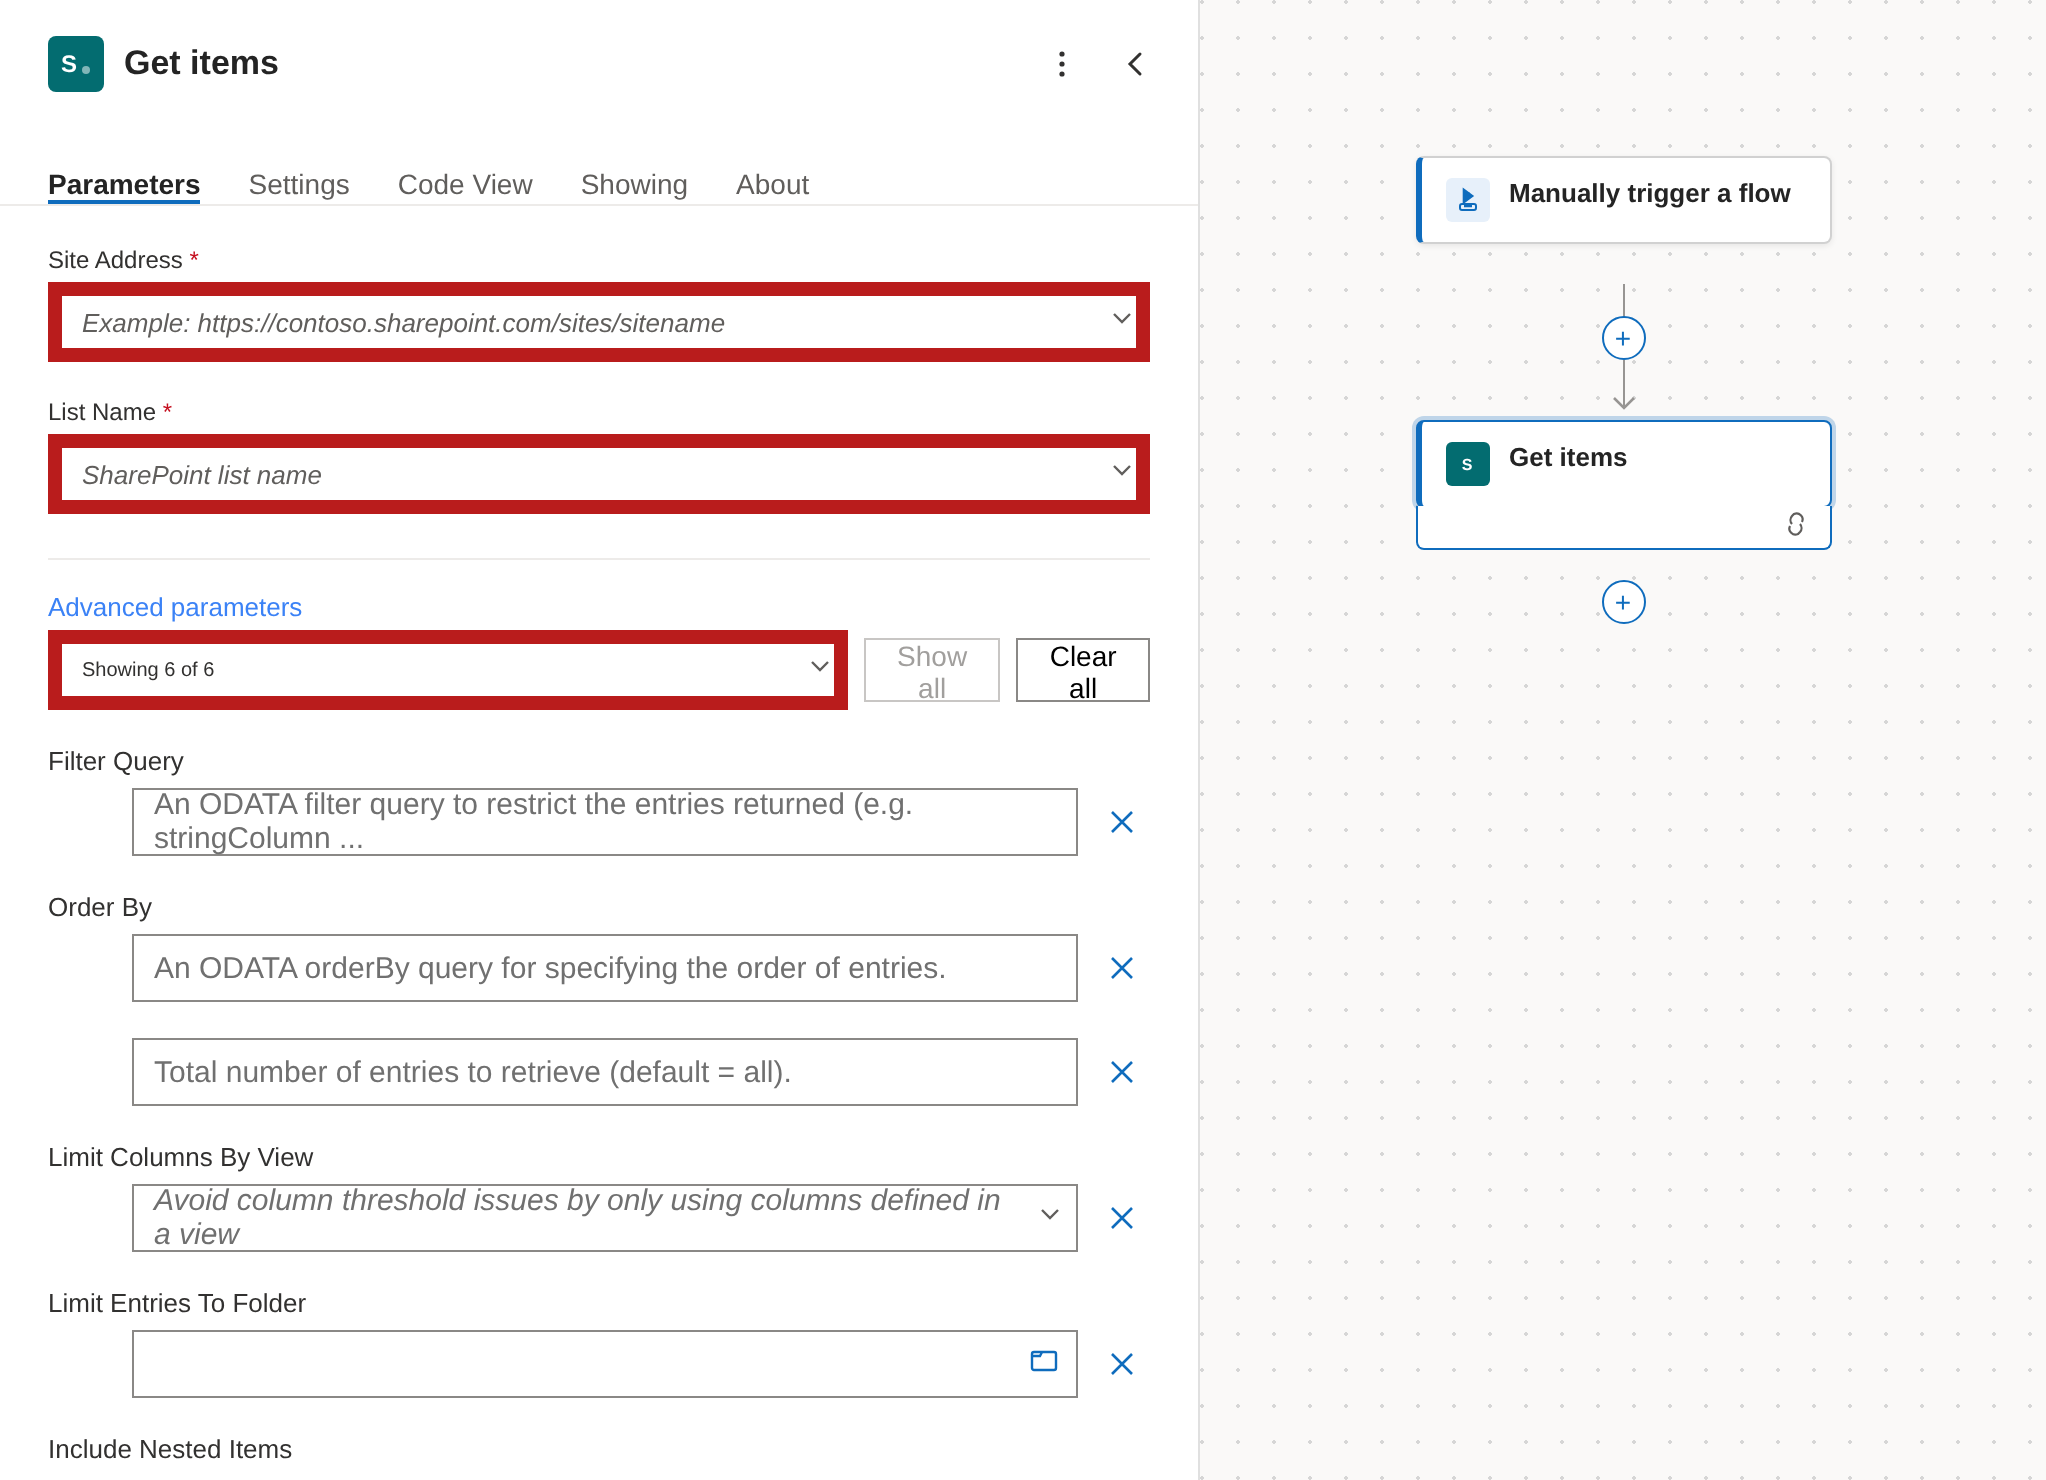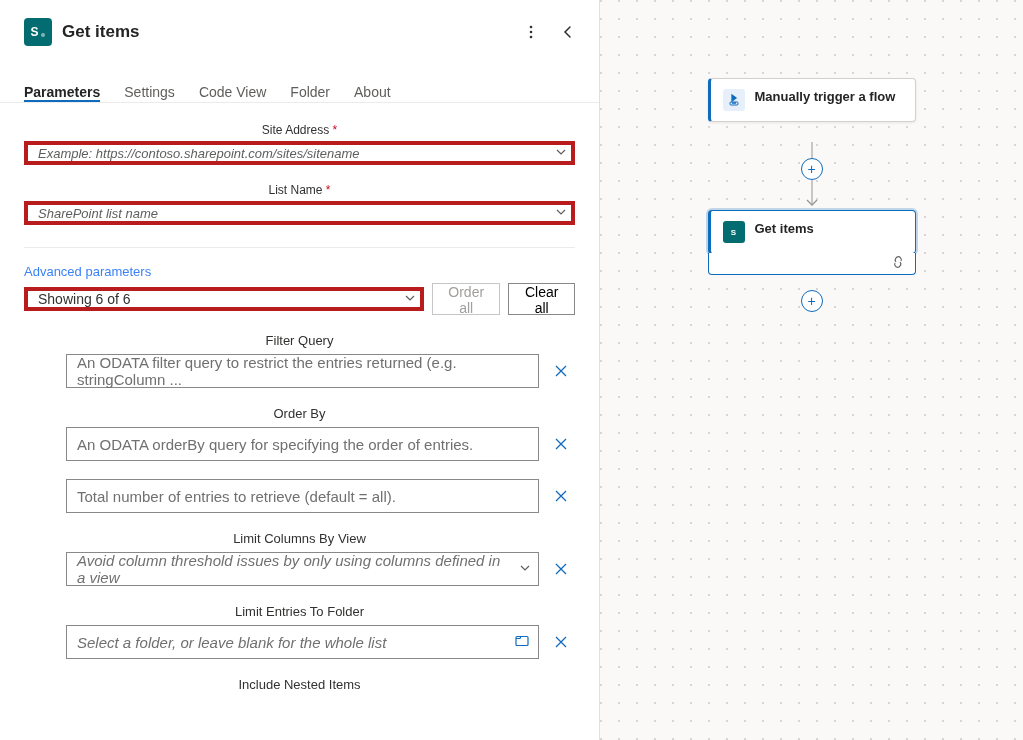--- a/index.html
+++ b/index.html
@@ -36,35 +36,35 @@
   .icon-btn { background:none; border:none; cursor:pointer; padding:4px; color:#323130; display:flex; align-items:center; justify-content:center; }
 
   
   .tabs { display:flex; gap:24px; padding: 36px 24px 0 24px; border-bottom:1px solid #edebe9; }
   .tab { padding-bottom:0; font-size:14px; color:#605e5c; cursor:pointer; border-bottom:2px solid transparent; }
   .tab.active { color:#242424; font-weight:600; border-bottom:2px solid #0f6cbd; }
 
   
   .form-body { padding: 20px 24px 30px 24px; }
   .field { margin-bottom: 18px; }
-  .field-label { font-size:12px; color:#323130; margin-bottom:4px; display:block;text-align:center; }
+  .field-label { font-size:12px; color:#323130; margin-bottom:4px; display:block; }
   .req::after { content:" *"; color:#c50f1f; }
   .select-box {
-    width:100%; height:24px; border:4px solid #b91c1c; padding:0 28px 0 10px;
+    width:100%; height:40px; border:7px solid #b91c1c; padding:0 28px 0 10px;
     font-size:13px; background:#fff; position:relative; display:flex; align-items:center;
     color:#605e5c; font-style:italic;
   }
   .select-box.not-italic { font-style:normal; color:#323130; }
   .select-wrap { position:relative; }
   .chev { position:absolute; right:8px; top:50%; transform:translateY(-50%); pointer-events:none; color:#605e5c; }
 
   .adv-label { font-size:13px; color:#3b82f6; margin: 16px 0 4px 0; }
   .adv-row { display:flex; gap:8px; align-items:center; margin-bottom: 10px;}
   .adv-select { flex:0 0 400px; position:relative; }
-  .adv-select .select-box { font-style:normal; color:#323130; font-size:14px; }
+  .adv-select .select-box { font-style:normal; color:#323130; font-size:10px; }
   .btn { height:32px; padding:0 12px; border:1px solid #8a8886; background:#fff; font-size:14px; cursor:pointer; }
   .btn.disabled { color:#a19f9d; border-color:#c8c6c4; cursor:default; }
 
   .param-row { display:flex; align-items:center; gap:8px; margin-top:6px; }
   .param-input {
     flex:1; height:34px; border:1px solid #8a8886; padding:0 10px;
     font-size:15px; color:#605e5c; display:flex; align-items:center; position:relative;
   }
   .param-input.placeholder { color:#707070;margin-left:42px; }
   .param-input.italic { font-style:italic; }
@@ -141,21 +141,21 @@
             <path d="M9 2 L4 7 L9 12" stroke="currentColor" stroke-width="1.5" fill="none" stroke-linecap="round"></path>
           </svg>
       </button>
     </div>
   </div>
 
   <div class="tabs">
     <div class="tab active">Parameters</div>
     <div class="tab">Settings</div>
     <div class="tab">Code View</div>
-    <div class="tab">Folder</div>
+    <div class="tab">Showing</div>
     <div class="tab">About</div>
   </div>
 
   <div class="form-body">
 
     <div class="field">
       <label class="field-label req">Site Address</label>
       <div class="select-wrap">
         <div class="select-box">Example: https://contoso.sharepoint.com/sites/sitename</div>
         <span class="chev">
@@ -183,21 +183,21 @@
     <div class="adv-label">Advanced parameters</div>
     <div class="adv-row">
       <div class="adv-select">
         <div class="select-box not-italic">Showing 6 of 6</div>
         <span class="chev">
           <svg width="12" height="12" viewBox="0 0 12 12">
               <path d="M2 4 L6 8 L10 4" stroke="currentColor" stroke-width="1.2" fill="none"></path>
             </svg>
         </span>
       </div>
-      <button class="btn disabled">Order all</button>
+      <button class="btn disabled">Show all</button>
       <button class="btn">Clear all</button>
     </div>
 
     <div class="param-block">
       <label class="field-label">Filter Query</label>
       <div class="param-row">
         <div class="param-input placeholder">An ODATA filter query to restrict the entries returned (e.g. stringColumn ...</div>
         <div class="x-btn">
           <svg width="16" height="16" viewBox="0 0 16 16">
               <path d="M3 3 L13 13 M13 3 L3 13" stroke="currentColor" stroke-width="1.3"></path>
@@ -245,21 +245,20 @@
               <path d="M3 3 L13 13 M13 3 L3 13" stroke="currentColor" stroke-width="1.3"></path>
             </svg>
         </div>
       </div>
     </div>
 
     <div class="param-block">
       <label class="field-label">Limit Entries To Folder</label>
       <div class="param-row">
         <div class="param-input placeholder italic" style="position:relative">
-          <span>Select a folder, or leave blank for the whole list</span>
           <span class="folder-icon">
             <svg width="16" height="16" viewBox="0 0 16 16">
                 <rect x="2" y="4" width="12" height="9" rx="1" stroke="currentColor" fill="none" stroke-width="1.2"></rect>
                 <path d="M2 6 L6 6 L7 4" stroke="currentColor" fill="none" stroke-width="1.2"></path>
               </svg>
           </span>
         </div>
         <div class="x-btn">
           <svg width="16" height="16" viewBox="0 0 16 16">
               <path d="M3 3 L13 13 M13 3 L3 13" stroke="currentColor" stroke-width="1.3"></path>

